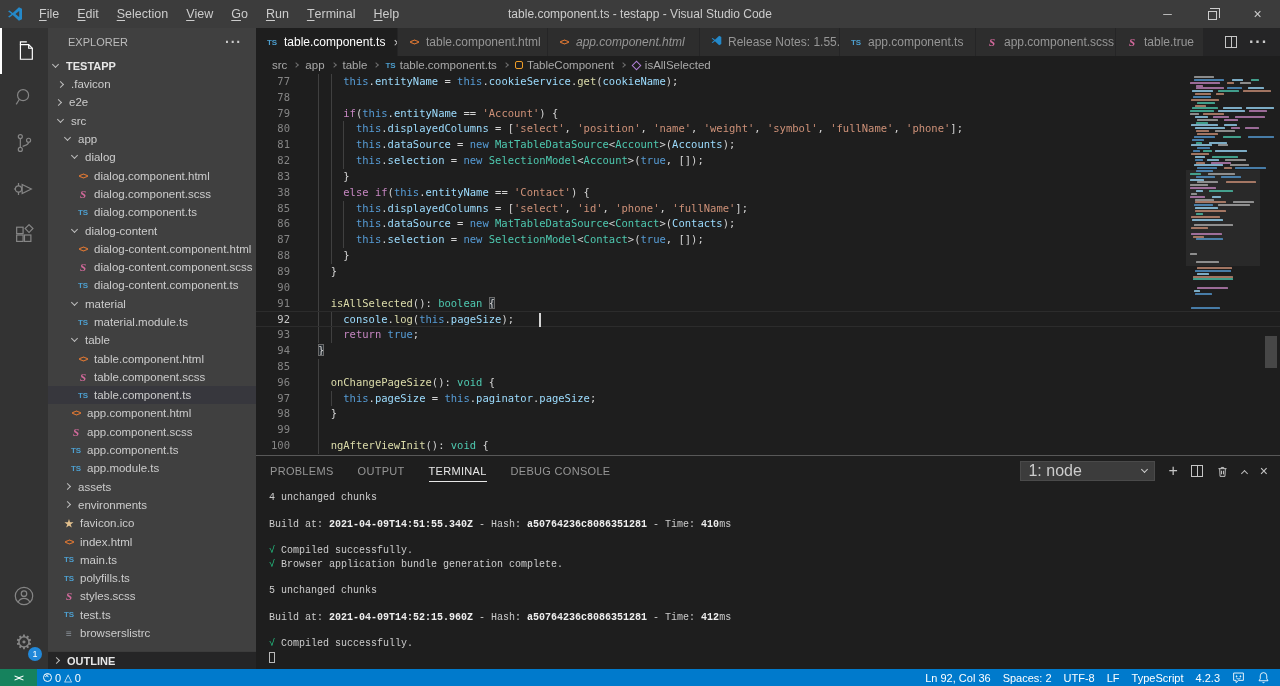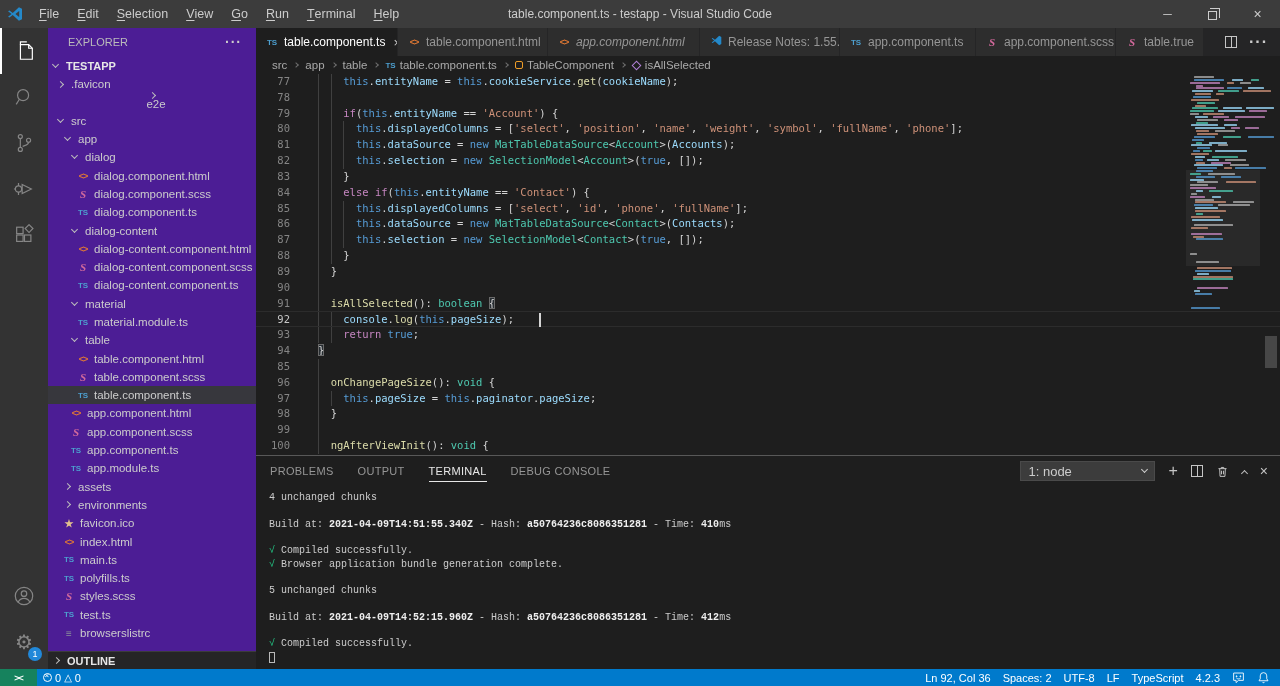--- a/index.html
+++ b/index.html
@@ -22,21 +22,21 @@
   #activitybar { position:absolute; left:0; top:28px; width:48px; height:641px; background:#333333; z-index:20;}
   .act-item { width:48px; height:46px; display:flex; align-items:center; justify-content:center; position:relative; }
   .act-item.active { border-left:2px solid #fff; }
   .act-item svg { stroke:#868686; fill:none; stroke-width:1.3; }
   .act-item.active svg { stroke:#ffffff; }
   #act-bottom { position:absolute; bottom:4px; left:0; width:48px; }
   .badge { position:absolute; right:6px; bottom:4px; min-width:14px; height:14px; border-radius:8px;
     background:#2188d9; color:#fff; font-size:9px; display:flex; align-items:center; justify-content:center; padding:0 3px;}
 
   
-  #sidebar { position:absolute; left:48px; top:28px; width:208px; height:641px; background:#4c1d95; color:#cccccc; overflow:hidden; }
+  #sidebar { position:absolute; left:48px; top:28px; width:208px; height:641px; background:#404040; color:#cccccc; overflow:hidden; }
   #sidebar-header { height:28px; display:flex; align-items:center; padding-left:20px; font-size:11px; color:#bbbbbb; }
   #sidebar-actions { margin-left:auto; margin-right:14px; color:#cccccc; font-size:14px; letter-spacing:1px; font-weight:bold; cursor:pointer;}
   #section-root { height:19px; display:flex; align-items:center; font-size:11px; font-weight:bold; color:#e7e7e7; padding-left:5px; }
   #tree { position:relative; height:577px; overflow:hidden; }
   .trow { height:18.3px; display:flex; align-items:center; font-size:11.5px; white-space:nowrap; cursor:pointer; }
   .trow.selected { background:#37373d; }
   .chev { width:5px; height:5px; border-right:1.4px solid #bcbcbc; border-bottom:1.4px solid #bcbcbc; display:inline-block; flex:none; }
   .chev.right { transform:rotate(-45deg); }
   .chev.down { transform:rotate(45deg); margin-top:-3px;}
   .chev-box { width:11px; display:flex; justify-content:flex-start; flex:none; margin-right:2px;}
@@ -88,21 +88,21 @@
   #scrollbar { position:absolute; left:1008px; top:0; width:14px; height:381px; }
   #scroll-slider { position:absolute; left:1px; width:12px; top:262px; height:32px; background:rgba(121,121,121,0.45); }
 
   
   #panel { position:absolute; left:256px; top:455px; width:1024px; height:214px; background:#1e1e1e; border-top:1px solid #585858; }
   #panel-header { height:30px; display:flex; align-items:center; padding:0 12px 0 14px; }
   .panel-tab { font-size:11px; letter-spacing:0.3px; color:#969696; margin-right:24px; height:30px; display:flex; align-items:center; cursor:pointer; position:relative;}
   .panel-tab.active { color:#e7e7e7; }
   .panel-tab.active:after { content:""; position:absolute; left:0; right:0; bottom:4px; height:1px; background:#e7e7e7; }
   #panel-controls { margin-left:auto; display:flex; align-items:center; gap:13px; color:#c5c5c5; }
-  #terminal-select { width:135px; height:20px; background:#3c3c3c; border:1px solid #4a4a4a; color:#cccccc; font-size:13px;
+  #terminal-select { width:135px; height:20px; background:#3c3c3c; border:1px solid #4a4a4a; color:#cccccc; font-size:16px;
     display:flex; align-items:center; padding:0 7px; cursor:pointer;}
   #terminal-select .chev { margin-left:auto; border-color:#cccccc;}
   .p-icon { font-size:15px; cursor:pointer; display:flex; align-items:center;}
   #terminal-body { padding:5px 0 0 13px; font-family:"DejaVu Sans Mono",monospace; font-size:10px; color:#cccccc; }
   .t-line { height:13.3px; white-space:pre; display:flex; align-items:center;font-family:Liberation Mono, monospace;}
   .t-bold { color:#eeeeee; font-weight:bold; }
   .t-check { color:#23d18b; margin-right:6px; }
   .t-cursor { width:6px; height:11px; border:1px solid #b9b9b9; display:inline-block; }
 
   
@@ -207,21 +207,21 @@
       </span>
     <span>TESTAPP</span>
   </div>
   <div id="tree">
       <div class="trow" style="padding-left: 10px;">
         <span class="chev-box">
           <span class="chev right"></span>
         </span>
         <span>.favicon</span>
       </div>
-      <div class="trow" style="padding-left: 8px; flex-direction: column;">
+      <div class="trow" style="padding-left: 8px;">
         <span class="chev-box">
           <span class="chev right"></span>
         </span>
         <span>e2e</span>
       </div>
       <div class="trow" style="padding-left: 10px;">
         <span class="chev-box">
           <span class="chev down"></span>
         </span>
         <span>src</span>
@@ -473,21 +473,21 @@
       </div>
       <div class="code-line">
         <div class="guide" style="left: 62px;"></div>
         <div class="guide" style="left: 74.64px;"></div>
         <span class="ln">83</span>
         <span class="code-text"><span class="tok-pl">    }</span></span>
       </div>
       <div class="code-line">
         <div class="guide" style="left: 62px;"></div>
         <div class="guide" style="left: 74.64px;"></div>
-        <span class="ln">84</span>
+        <span class="ln">38</span>
         <span class="code-text"><span class="tok-pl">    </span><span class="tok-kw">else</span><span class="tok-pl"> </span><span class="tok-kw">if</span><span class="tok-pl">(</span><span class="tok-kb">this</span><span class="tok-pl">.</span><span class="tok-pr">entityName</span><span class="tok-pl"> == </span><span class="tok-st">'Contact'</span><span class="tok-pl">) {</span></span>
       </div>
       <div class="code-line">
         <div class="guide" style="left: 62px;"></div>
         <div class="guide" style="left: 74.64px;"></div>
         <div class="guide" style="left: 87.28px;"></div>
         <span class="ln">85</span>
         <span class="code-text"><span class="tok-pl">      </span><span class="tok-kb">this</span><span class="tok-pl">.</span><span class="tok-pr">displayedColumns</span><span class="tok-pl"> = [</span><span class="tok-st">'select'</span><span class="tok-pl">, </span><span class="tok-st">'id'</span><span class="tok-pl">, </span><span class="tok-st">'phone'</span><span class="tok-pl">, </span><span class="tok-st">'fullName'</span><span class="tok-pl">];</span></span>
       </div>
       <div class="code-line">

